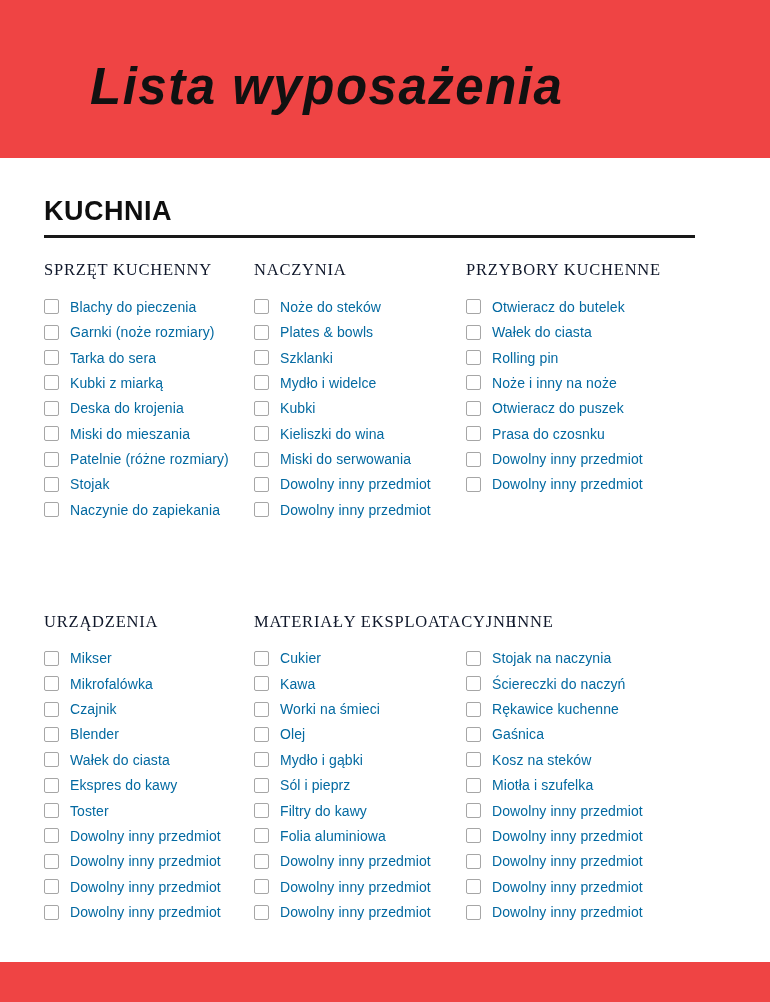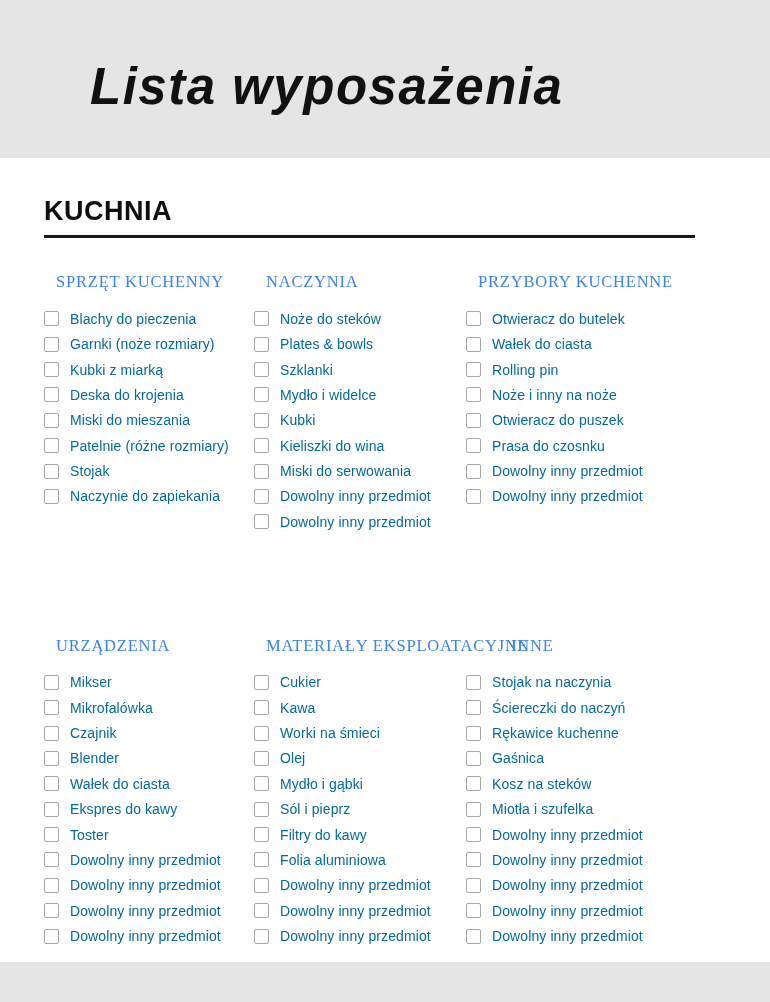--- a/index.html
+++ b/index.html
@@ -8,21 +8,21 @@
     width: 770px; height: 1002px;
     background: #ffffff;
     font-family: "Liberation Sans", sans-serif;
   }
   .page {
     position: relative;
     width: 770px; height: 1002px;
     background: #ffffff;
     overflow: hidden;
   }
-  .band { background: #e5e5e5; }
+  .band { background: #ef4444; }
   .header-band {
     height: 158px;
     display: flex;
     align-items: center;
   }
   .page-title {
     margin: 0 0 0 90px;
     padding-top: 14px;
     font-family: "Liberation Sans", sans-serif;
     font-style: italic;
@@ -46,26 +46,26 @@
     width: 100%;
     background: #181818;
   }
   .grid {
     display: grid;
     grid-template-columns: 210px 212px 1fr;
     margin-top: 22px;
   }
   .grid.row2 { margin-top: 89px; }
   .group-heading {
-    margin: 12px;
+    margin: 0;
     font-family: "Liberation Serif", "DejaVu Serif", serif;
     font-weight: 500;
     font-size: 16.5px;
     letter-spacing: 0.8px;
-    color: #3b82f6;
+    color: #0f172a;
     white-space: nowrap;
     height: 20px;
   }
   .row2 .group:nth-child(3) .group-heading { margin-left: 45px; }
   ul.items {
     list-style: none;
     margin: 14px 0 0 0;
     padding: 0;
   }
   li.item {
@@ -113,20 +113,24 @@
   <li class="item">
     <span class="checkbox"></span>
     <span class="label">Blachy do pieczenia</span>
   </li>
 
   <li class="item">
     <span class="checkbox"></span>
     <span class="label">Garnki (noże rozmiary)</span>
   </li>
 
+  <li class="item">
+    <span class="checkbox"></span>
+    <span class="label">Tarka do sera</span>
+  </li>
 
   <li class="item">
     <span class="checkbox"></span>
     <span class="label">Kubki z miarką</span>
   </li>
 
   <li class="item">
     <span class="checkbox"></span>
     <span class="label">Deska do krojenia</span>
   </li>

